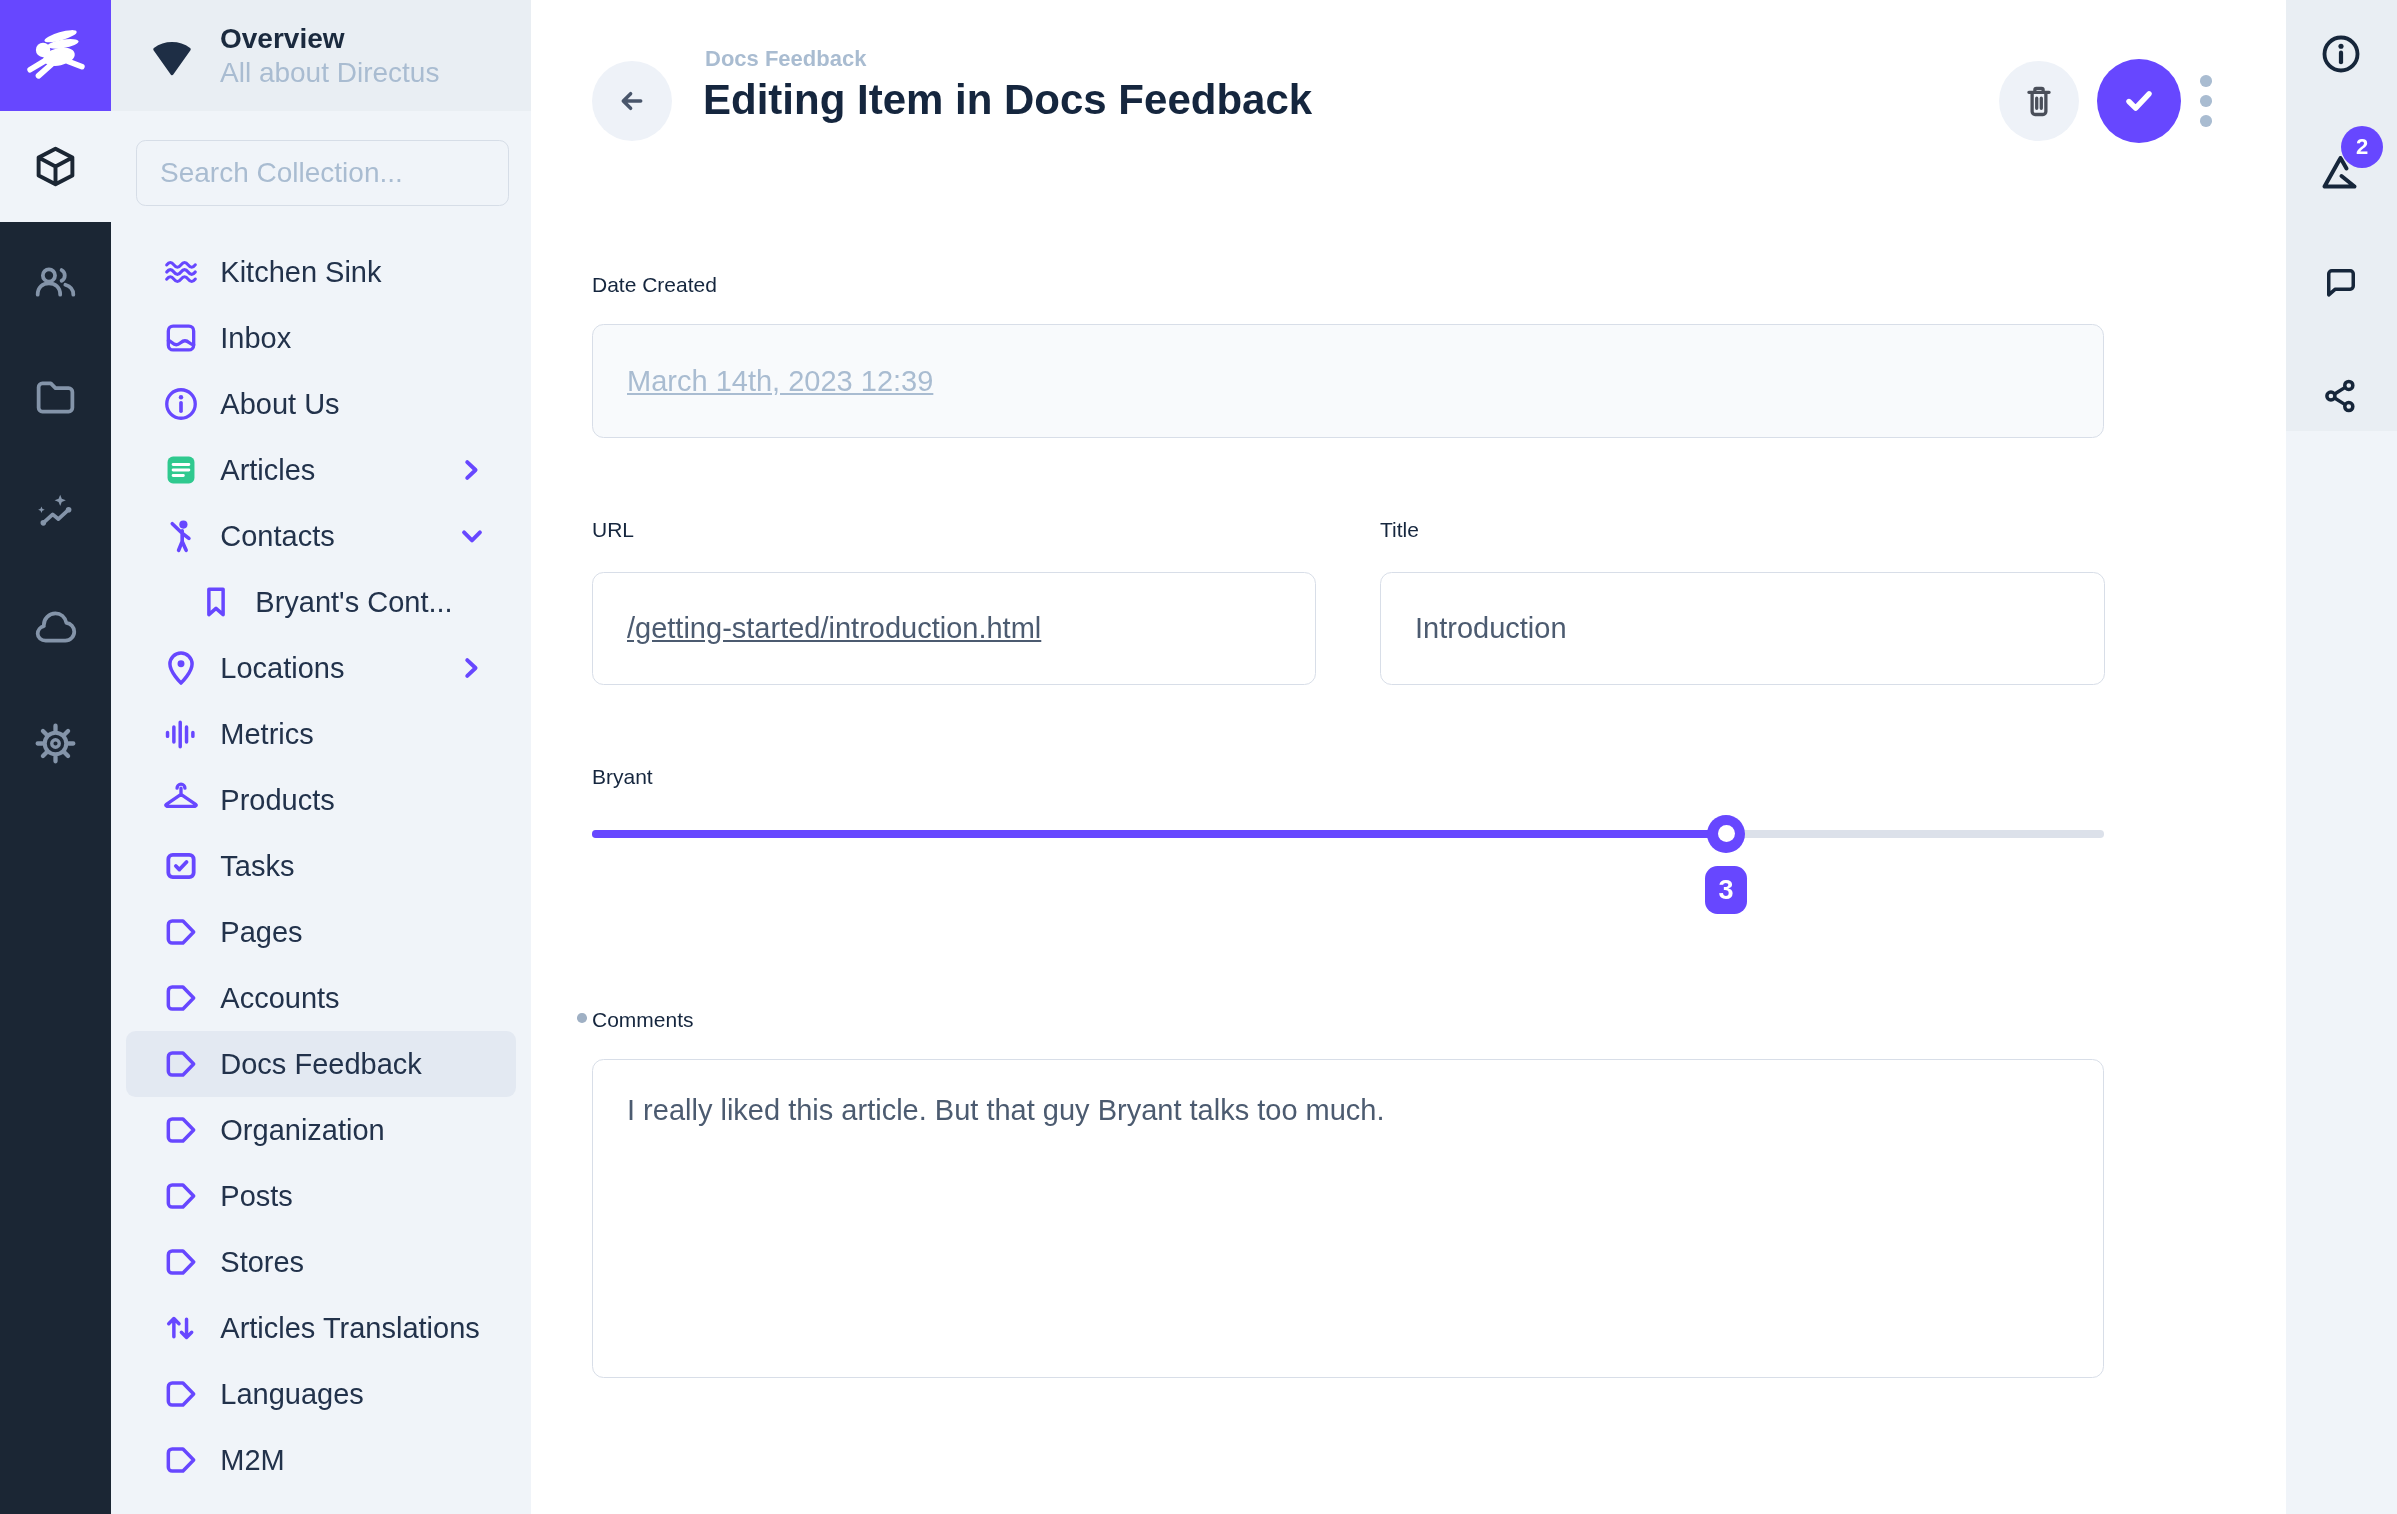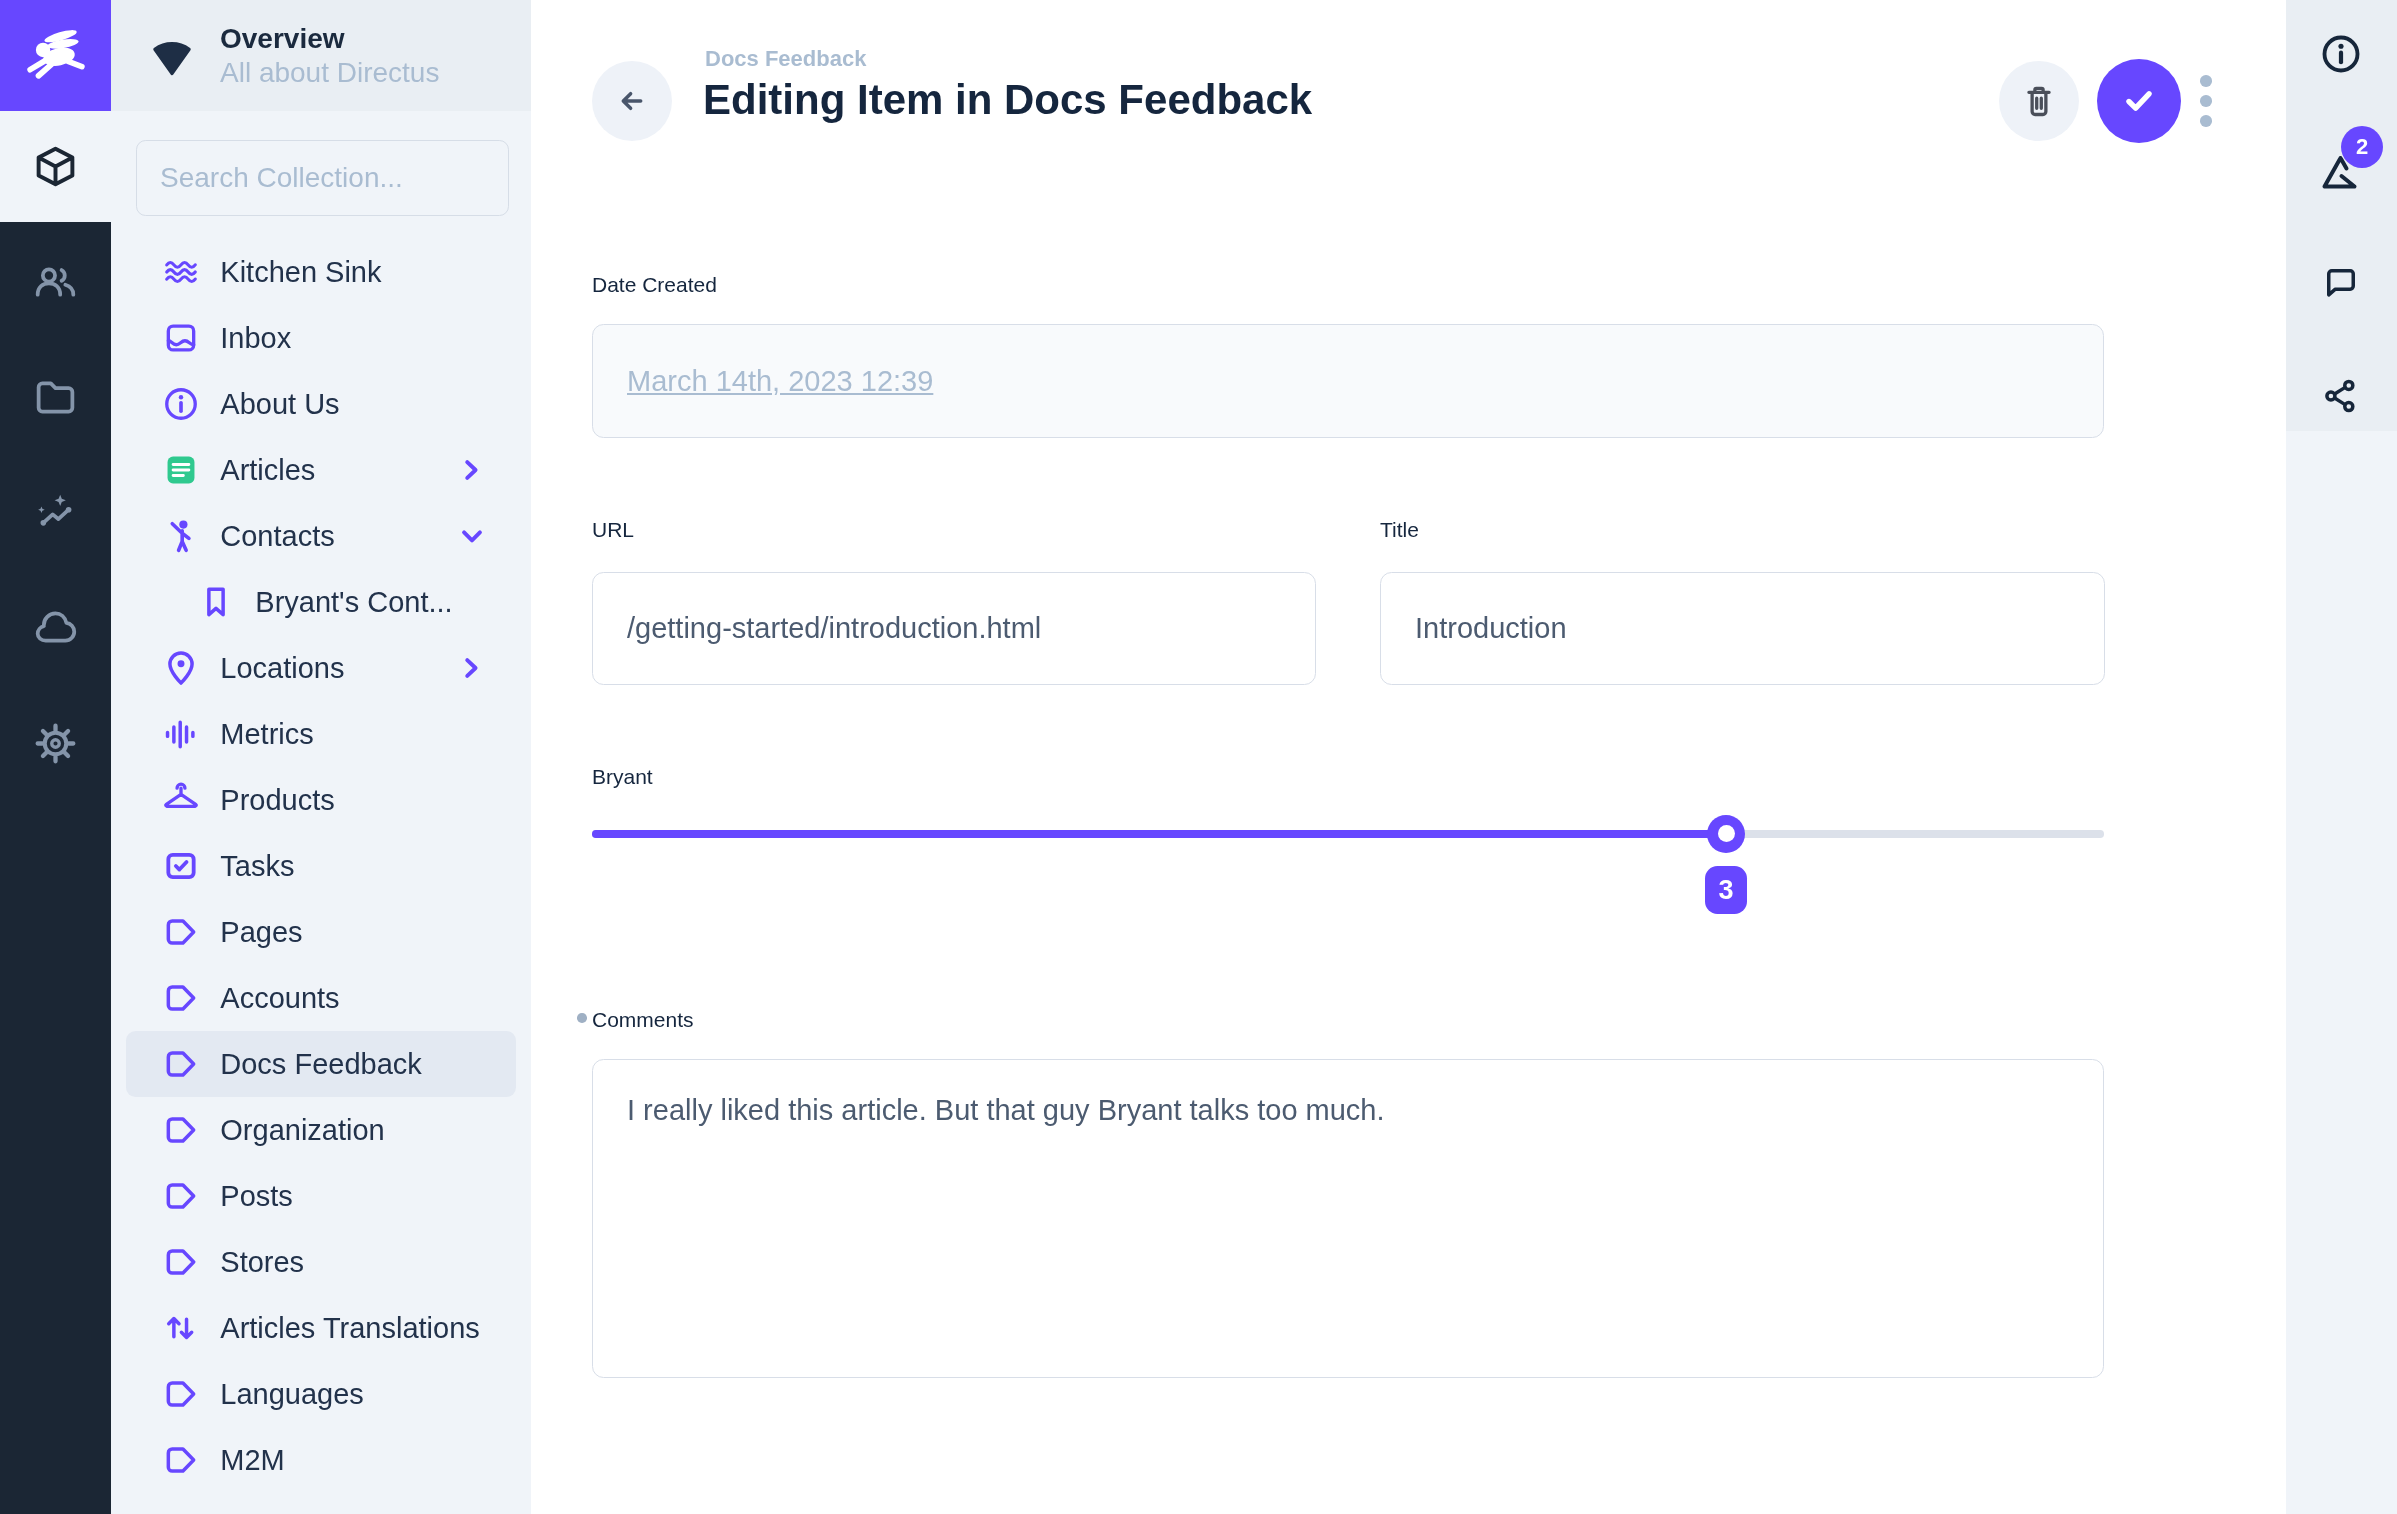--- a/index.html
+++ b/index.html
@@ -17,21 +17,21 @@
   .module-item.active{background:#F0F4F9;color:#1B2634;}
 
   
   .sidebar{position:absolute;left:111px;top:0;width:421px;height:100%;background:#F0F4F9;overflow:hidden;}
   .project-header{position:absolute;left:0;top:0;width:100%;height:111px;background:#E9EEF3;
                   display:flex;align-items:center;cursor:pointer;}
   .project-icon{width:50px;height:50px;margin-left:36px;flex:none;}
   .project-text{margin-left:23px;line-height:34px;}
   .project-title{font-size:28px;font-weight:700;color:#1B2A3E;}
   .project-subtitle{font-size:28px;font-weight:400;color:#A9BCD1;}
-  .search-input{position:absolute;left:25px;top:140px;width:373px;height:76px;box-sizing:border-box;
+  .search-input{position:absolute;left:25px;top:140px;width:373px;height:66px;box-sizing:border-box;
                 border:1.9px solid #D6DDE7;border-radius:9.6px;background:transparent;outline:none;
                 padding:0 23px;font-size:28px;color:#1B2A3E;font-family:inherit;}
   .search-input::placeholder{color:#A9BCD1;}
   .collection-list{position:absolute;left:15.3px;top:239px;width:390px;}
   .c-row{position:relative;height:66px;display:flex;align-items:center;padding-left:36px;
          border-radius:9.6px;cursor:pointer;box-sizing:border-box;}
   .c-row.indent{padding-left:71px;}
   .c-row.active{background:#E3E9F2;}
   .c-row .ic{width:38px;height:38px;color:#6747FF;flex:none;}
   .c-row .lbl{margin-left:20px;font-size:29px;font-weight:500;color:#22324B;white-space:nowrap;}
@@ -398,21 +398,21 @@
     <button class="dots-btn">
       <i></i>
         <i></i>
         <i></i>
     </button>
 
     <div class="f-label" style="left:61px;top:264px">Date Created</div>
     <input class="f-input disabled" type="text" style="left: 61px; top: 324px; width: 1512px; height: 114px; text-decoration: underline;" placeholder="March 14th, 2023 12:39">
 
     <div class="f-label" style="left:61px;top:509px">URL</div>
-    <input class="f-input" type="text" style="left: 61px; top: 572px; width: 724px; height: 113px;" value="/getting-started/introduction.html">
+    <input class="f-input" type="text" style="left: 61px; top: 572px; width: 724px; height: 113px; text-decoration: underline;" value="/getting-started/introduction.html">
 
     <div class="f-label" style="left:849px;top:509px">Title</div>
     <input class="f-input" type="text" style="left: 849px; top: 572px; width: 725px; height: 113px;" value="Introduction">
 
     <div class="f-label" style="left:61px;top:756px">Bryant</div>
     <div class="slider">
       <div class="track"></div>
       <div class="fill" id="rating-fill" style="width: 75%;"></div>
       <div class="knob" id="rating-knob" style="left: calc(75% - 19px);"></div>
       <div class="bubble" id="rating-bubble" style="left: calc(75% - 21px);">3</div>

